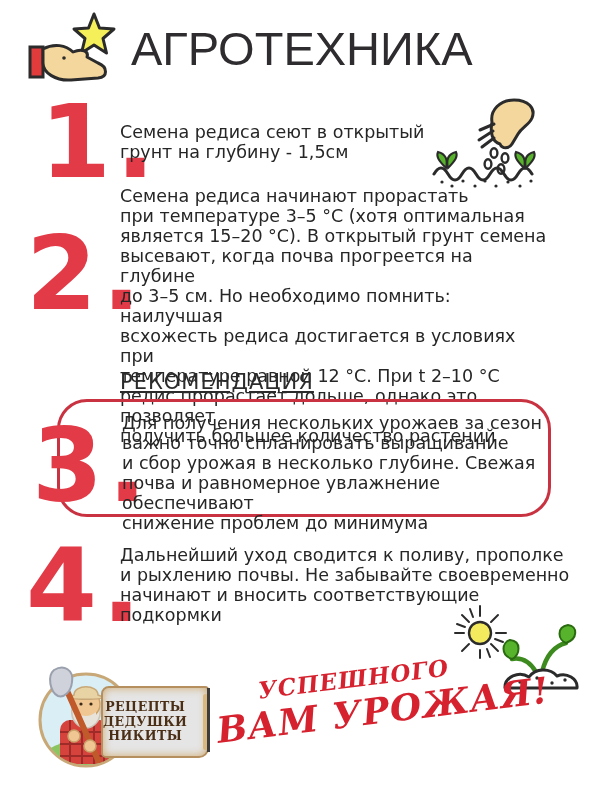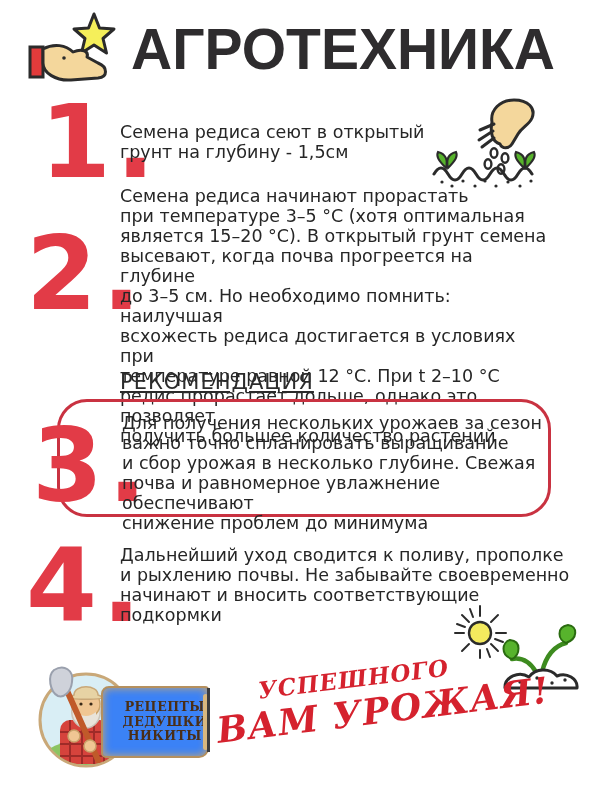--- a/index.html
+++ b/index.html
@@ -2,22 +2,22 @@
 <html><head>
 <meta charset="utf-8">
 <style>
   html,body{margin:0;padding:0;background:#ffffff;}
   .page{position:relative;width:600px;height:800px;background:#ffffff;overflow:hidden;
         font-family:"DejaVu Sans",sans-serif;color:#262626;}
 
   
   .hdr-icon{position:absolute;left:26px;top:10px;width:110px;height:84px;}
   .title{position:absolute;left:131px;top:16px;width:460px;
-         font-family:"Liberation Sans",sans-serif;font-weight:bold;
-         font-size:57px;line-height:66px;letter-spacing:0px;color:#2e2c2e;white-space:nowrap;}
+         font-family:"Liberation Sans",sans-serif;font-weight:normal;
+         font-size:47px;line-height:66px;letter-spacing:0px;color:#2e2c2e;white-space:nowrap;}
 
   
   .num{position:absolute;font-family:"DejaVu Sans",sans-serif;font-weight:bold;
        color:#e23b47;font-size:102px;line-height:84px;letter-spacing:5px;}
   .num1{left:40px;top:100px;}
   .num2{left:26px;top:232px;}
   .num3{left:32px;top:424px;}
   .num4{left:26px;top:544px;}
 
   
@@ -31,22 +31,22 @@
   .rec-box{position:absolute;left:57px;top:399px;width:488px;height:112px;
            border:3px solid #c93241;border-radius:30px;background:transparent;}
 
   .sow-icon{position:absolute;left:430px;top:96px;width:118px;height:94px;}
   .sun-icon{position:absolute;left:452px;top:604px;width:58px;height:58px;}
   .sprout-icon{position:absolute;left:502px;top:622px;width:78px;height:70px;}
 
   
   .grandpa{position:absolute;left:32px;top:662px;width:108px;height:108px;}
   .scroll{position:absolute;left:101px;top:686px;width:104px;height:68px;
-          background:#3b82f6;border:2px solid #b5905e;border-radius:8px 4px 10px 5px;
-          box-shadow:inset 0 0 8px #cfa96b;display:flex;align-items:center;justify-content:flex-end;}
+          background:#e5e5e5;border:2px solid #b5905e;border-radius:8px 4px 10px 5px;
+          box-shadow:inset 0 0 8px #cfa96b;display:flex;align-items:center;justify-content:flex-start;}
   .scroll::after{content:"";position:absolute;right:-1px;top:6px;bottom:6px;width:5px;
           background:#d9b87f;border-radius:3px;}
   .scroll-text{font-family:"DejaVu Serif",serif;font-weight:bold;font-size:12.5px;line-height:14.5px;
           letter-spacing:0.5px;color:#4a2e16;text-align:center;white-space:pre-line;}
   .divider{position:absolute;left:207px;top:688px;width:3px;height:64px;background:#3c3c3c;}
   .slogan{position:absolute;left:214px;top:664px;width:300px;transform:rotate(-7deg);
           color:#d5222e;font-family:"DejaVu Serif",serif;font-style:italic;font-weight:bold;}
   .slogan-1{font-size:23px;line-height:28px;margin-left:46px;letter-spacing:1px;white-space:nowrap;}
   .slogan-2{font-size:36px;line-height:40px;letter-spacing:1px;white-space:nowrap;}
 </style>

